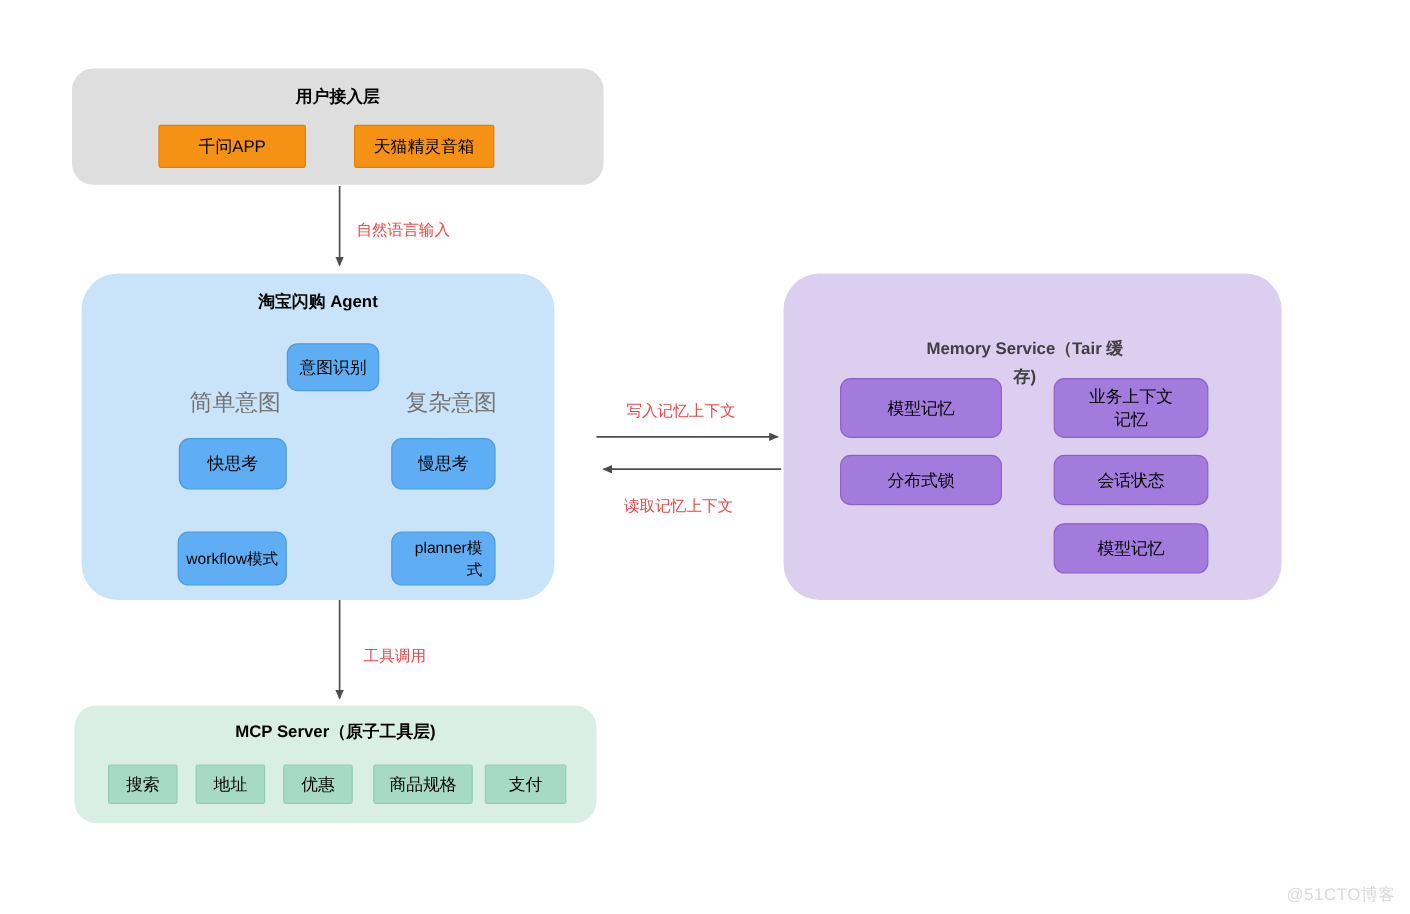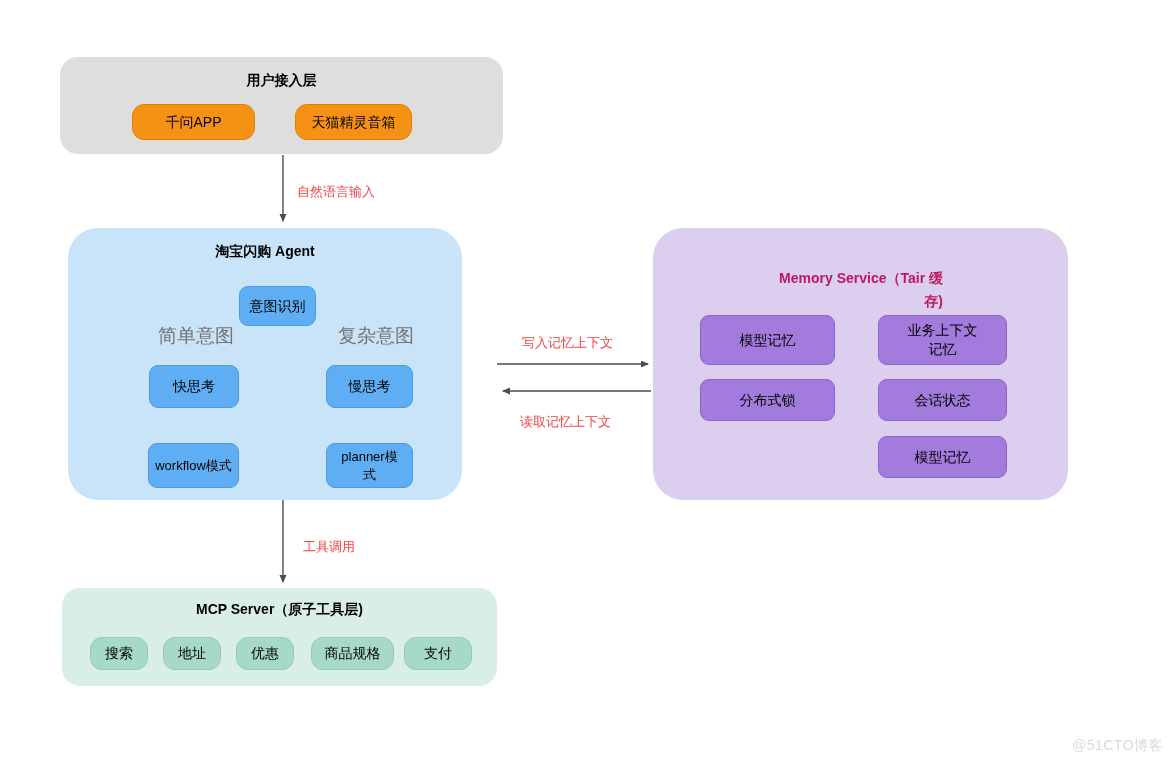--- a/index.html
+++ b/index.html
@@ -28,21 +28,21 @@
     color: #000;
   }
   .chip {
     position: absolute;
     display: flex;
     align-items: center;
     justify-content: center;
     text-align: center;
     font-size: 14px;
     color: #000;
-    border-radius: 12px;
+    border-radius: 2px;
     line-height: 1.35;
   }
   .chip.r8 { border-radius: 9px; }
   .flow-label {
     position: absolute;
     font-size: 13px;
     color: #ef4444;
     white-space: nowrap;
   }
   .branch-label {
@@ -53,27 +53,27 @@
   }
   #arrow-layer {
     position: absolute;
     left: 0; top: 0;
     width: 1175px; height: 762px;
     pointer-events: none;
   }
   .memory-title {
     position: absolute;
     left: 112px;
-    top: 39px;
+    top: 51px;
     width: 178px;
     font-weight: bold;
     font-size: 14px;
     line-height: 1.65;
-    color: #be185d;
-    text-align: right;
+    color: #404040;
+    text-align: center;
   }
   .watermark {
     position: absolute;
     left: 1072px;
     top: 737px;
     font-size: 14px;
     color: #d9d9d9;
     letter-spacing: 0.5px;
   }
 </style>
@@ -107,21 +107,21 @@
   <div class="flow-label" style="left:297px; top:183px;">自然语言输入</div>
 
   <div class="container big" style="left:68px; top:228px; width:394px; height:272px; background:#C9E4F9;">
     <div class="container-title">淘宝闪购 Agent</div>
     <div class="chip r8" style="left:171px; top:58px; width:77px; height:40px; background:#5FAEF4; border:1px solid #4A9BE0;">意图识别</div>
     <div class="branch-label" style="left:90px; top:95px;">简单意图</div>
     <div class="branch-label" style="left:270px; top:95px;">复杂意图</div>
     <div class="chip r8" style="left:81px; top:137px; width:90px; height:43px; background:#5FAEF4; border:1px solid #4A9BE0;">快思考</div>
     <div class="chip r8" style="left:258px; top:137px; width:87px; height:43px; background:#5FAEF4; border:1px solid #4A9BE0;">慢思考</div>
     <div class="chip r8" style="left:80px; top:215px; width:91px; height:45px; background:#5FAEF4; border:1px solid #4A9BE0; font-size:13px;">workflow模式</div>
-    <div class="chip r8" style="left:258px; top:215px; width:87px; height:45px; background:#5FAEF4; border:1px solid #4A9BE0; font-size:13px; padding:0 10px;">planner模式</div>
+    <div class="chip r8" style="left:258px; top:215px; width:87px; height:45px; background:#5FAEF4; border:1px solid #4A9BE0; font-size:13px; padding:0 10px;text-align:right;">planner模式</div>
   </div>
 
   <div class="container big" style="left:653px; top:228px; width:415px; height:272px; background:#DCCEEF;">
     <div class="memory-title">Memory Service（Tair 缓存)</div>
     <div class="chip r8" style="left:47px; top:87px; width:135px; height:50px; background:#A27BDC; border:1px solid #8B63C9;">模型记忆</div>
     <div class="chip r8" style="left:225px; top:87px; width:129px; height:50px; background:#A27BDC; border:1px solid #8B63C9; padding:5px 26px;">业务上下文记忆</div>
     <div class="chip r8" style="left:47px; top:151px; width:135px; height:42px; background:#A27BDC; border:1px solid #8B63C9;">分布式锁</div>
     <div class="chip r8" style="left:225px; top:151px; width:129px; height:42px; background:#A27BDC; border:1px solid #8B63C9;">会话状态</div>
     <div class="chip r8" style="left:225px; top:208px; width:129px; height:42px; background:#A27BDC; border:1px solid #8B63C9;">模型记忆</div>
   </div>

